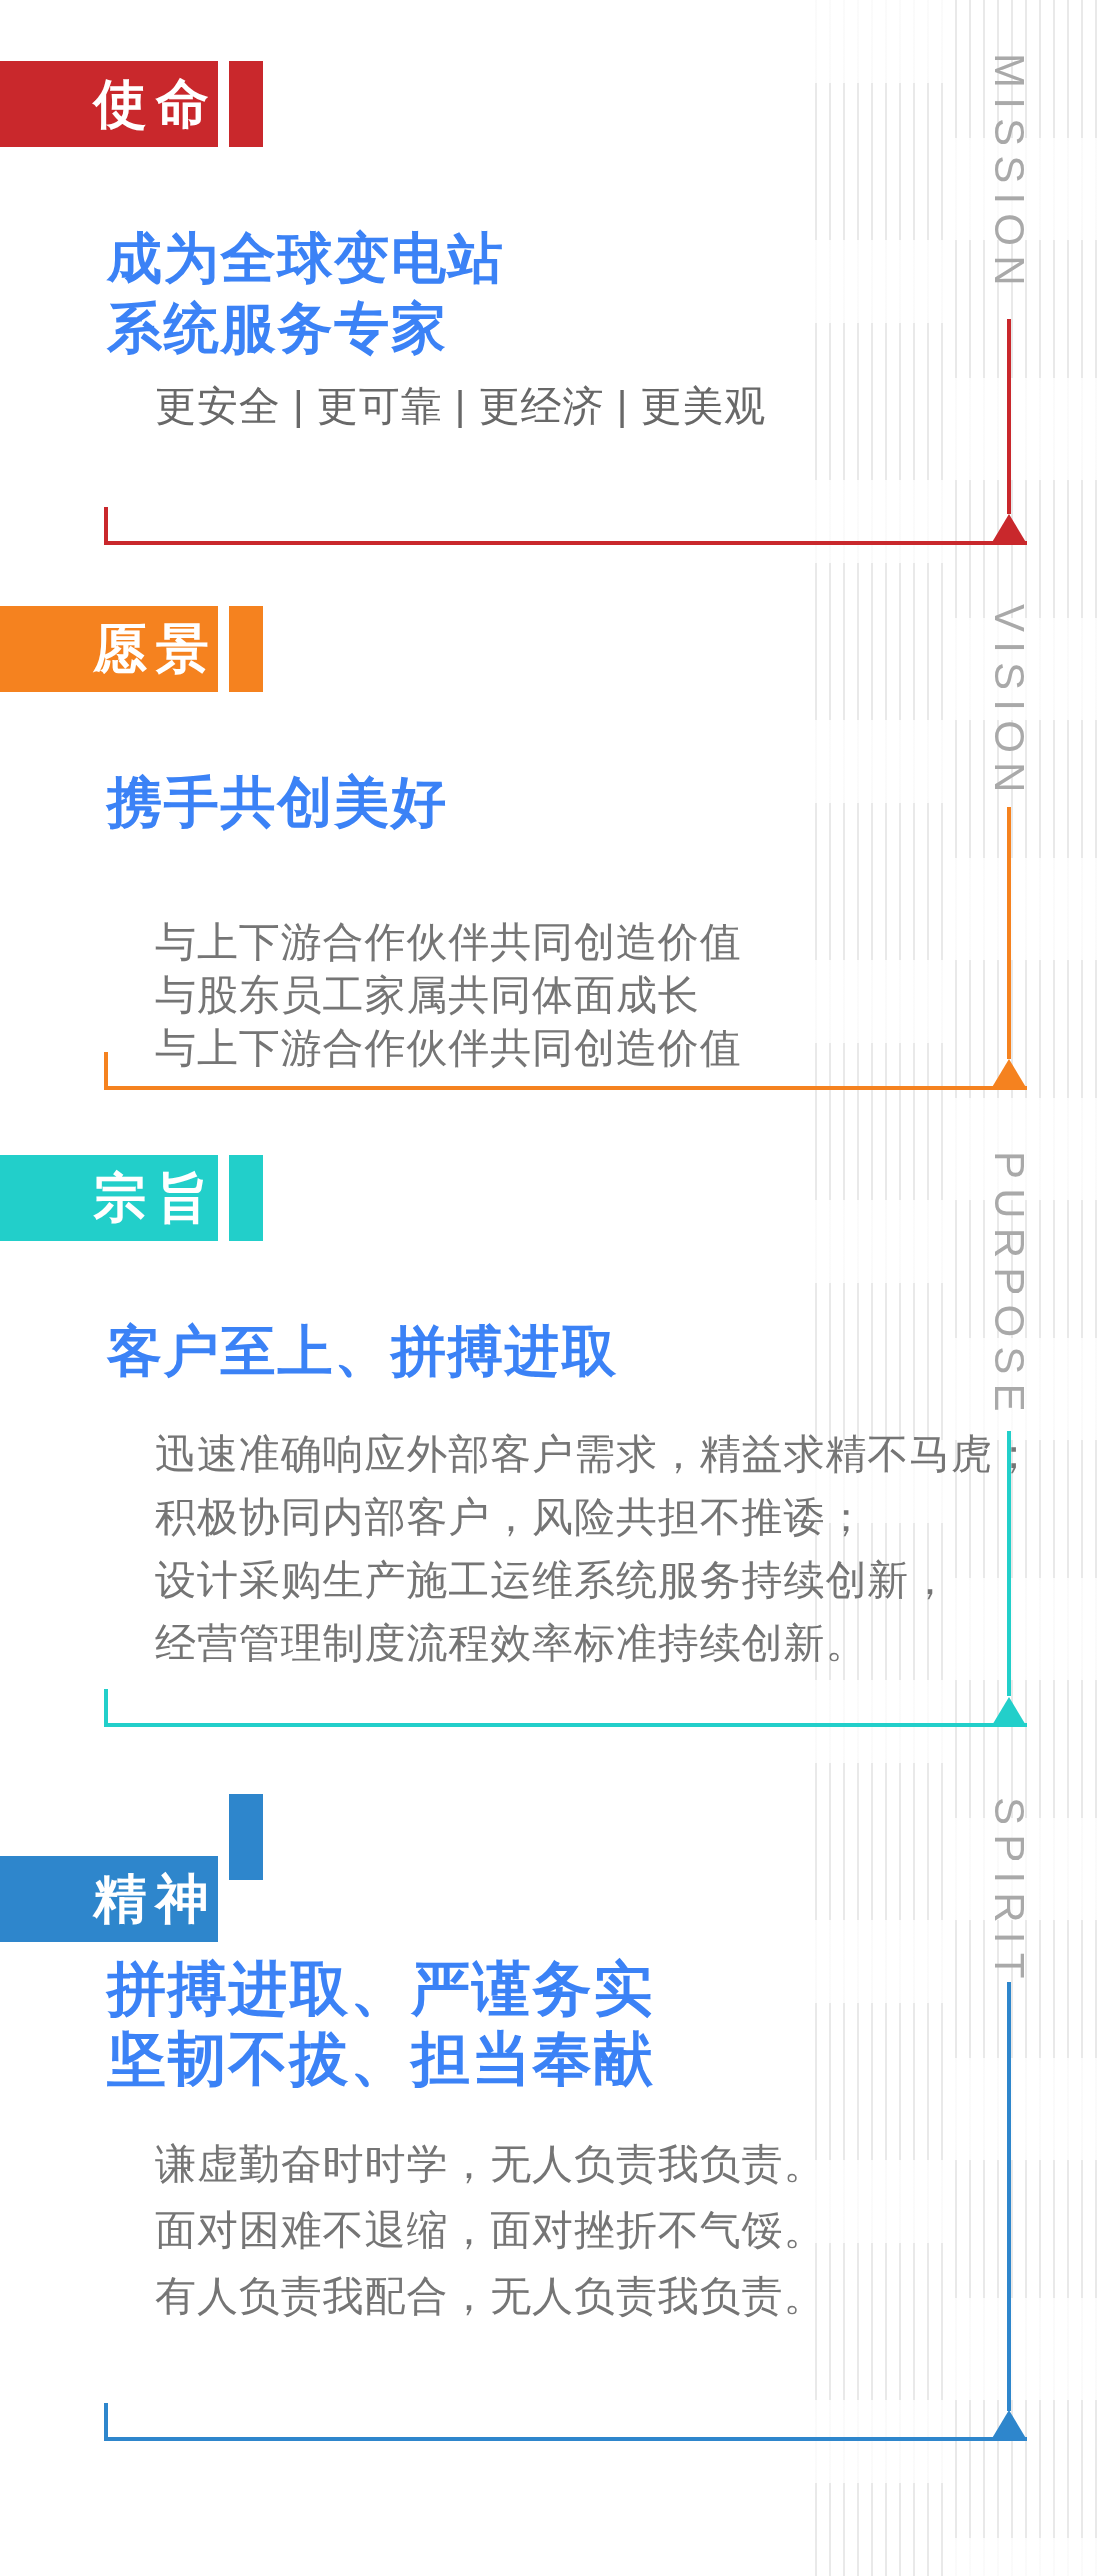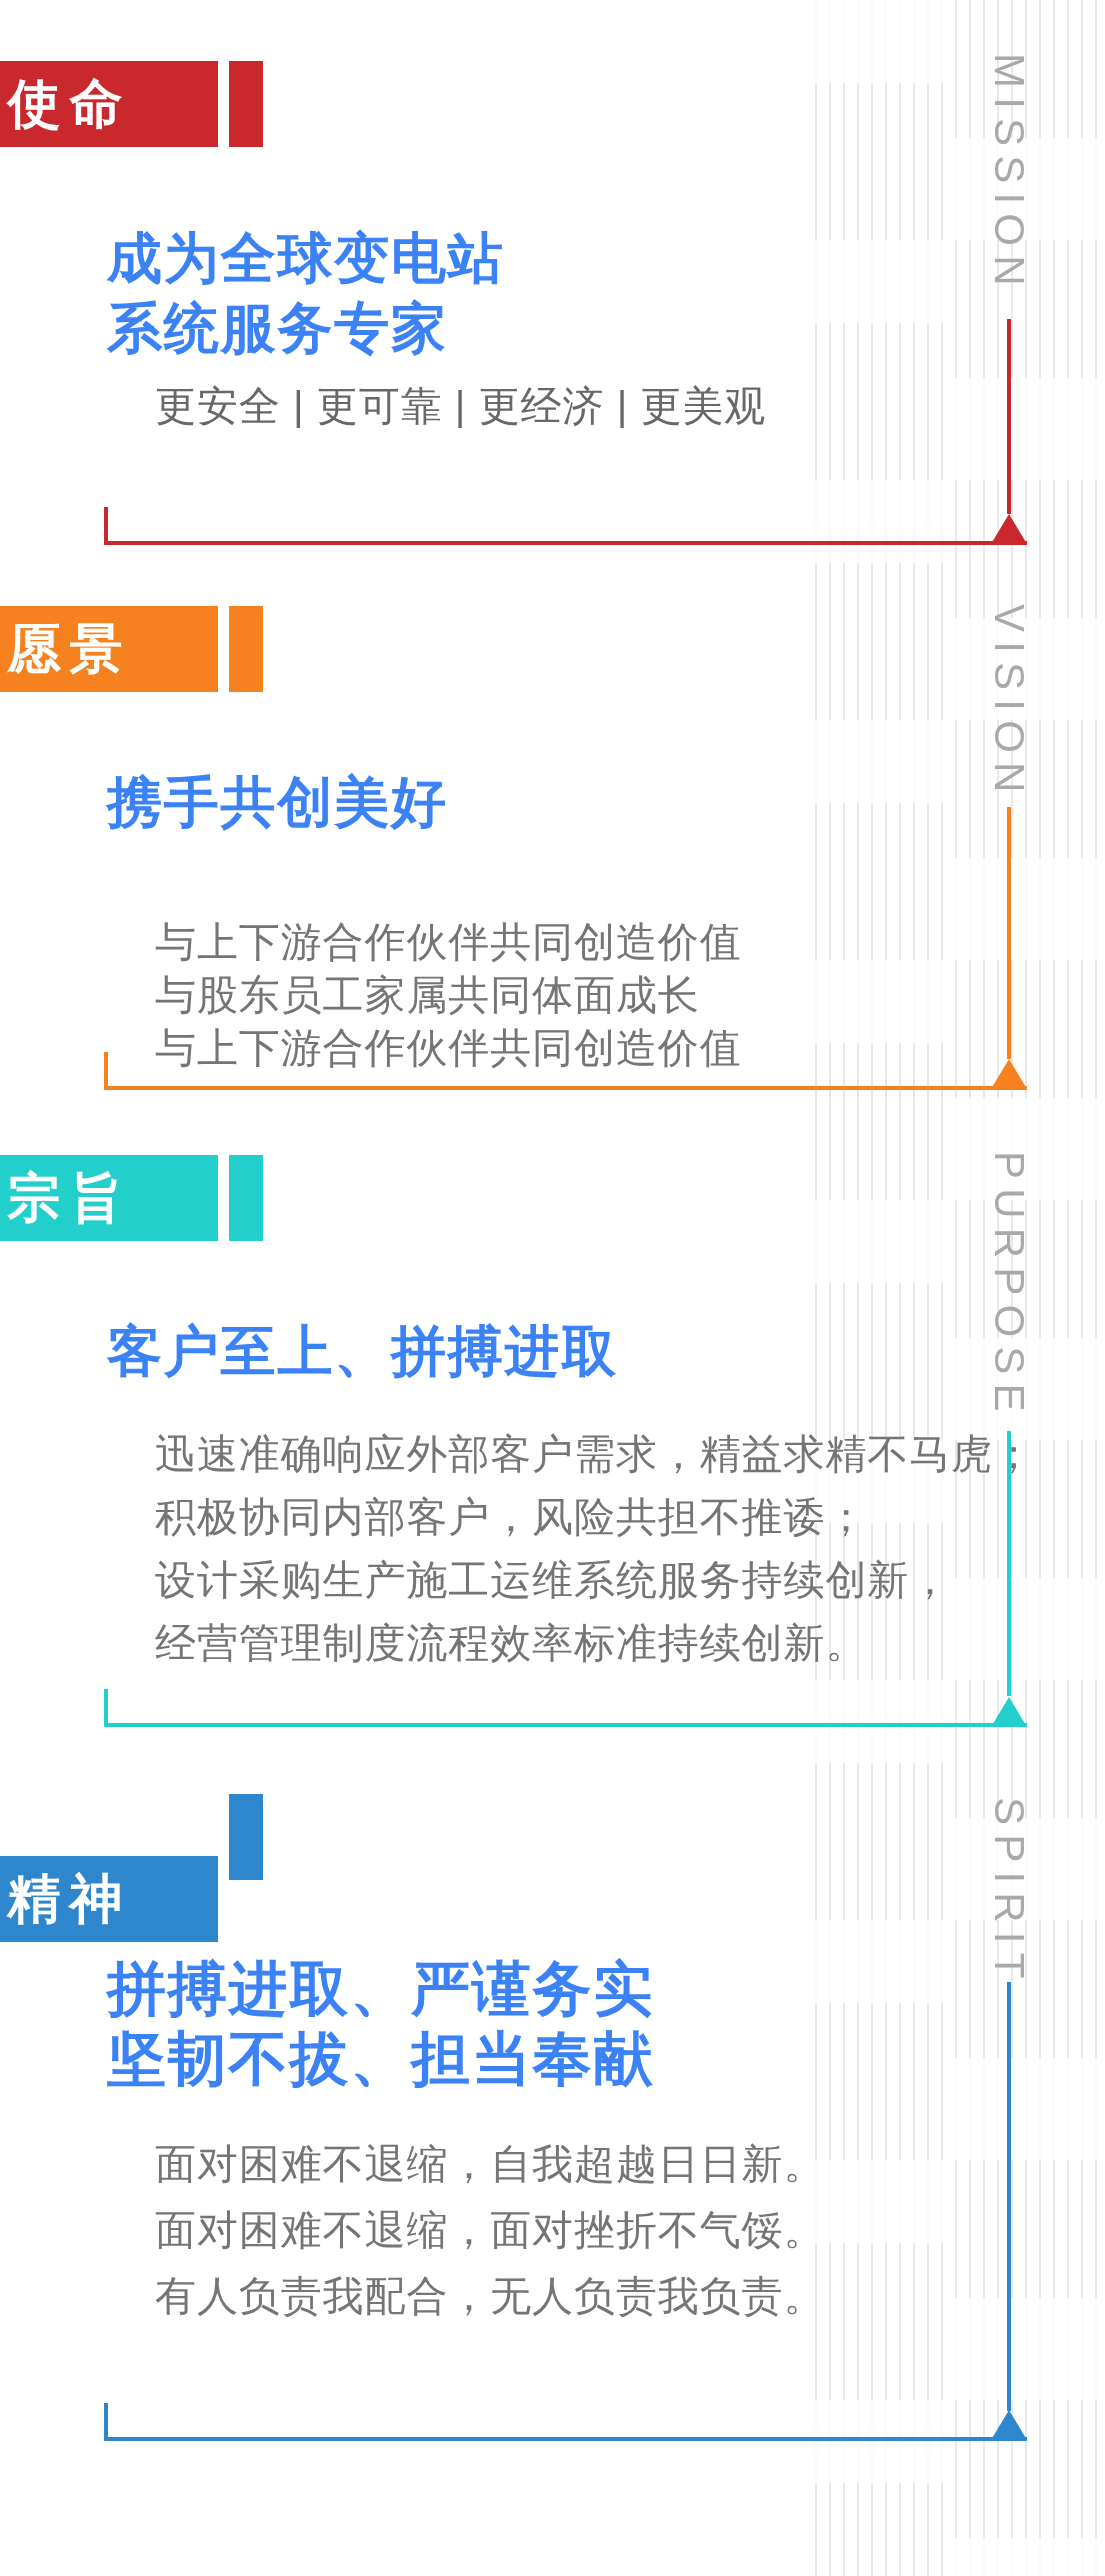--- a/index.html
+++ b/index.html
@@ -17,21 +17,21 @@
     background:repeating-linear-gradient(180deg,rgba(255,255,255,.8) 0 83px,rgba(255,255,255,0) 83px 240px);
   }
   .stripes-fade-b{
     position:absolute;left:951px;top:0;width:155px;height:2576px;
     background:repeating-linear-gradient(180deg,rgba(255,255,255,0) 0 138px,rgba(255,255,255,.8) 138px 240px);
   }
   
   .badge{
     position:absolute;left:0;width:218px;height:86px;background:var(--accent);
     color:#fff;font-family:"Liberation Serif","DejaVu Serif",serif;font-weight:700;
-    font-size:53px;line-height:86px;text-align:left;letter-spacing:9.2px;padding-left:7.4px;
+    font-size:53px;line-height:86px;text-align:right;letter-spacing:9.2px;padding-left:7.4px;
     box-sizing:border-box;white-space:nowrap;
   }
   .badge-bar{
     position:absolute;left:229px;width:34px;height:86px;background:var(--accent);
   }
   .side-word{
     position:absolute;left:985px;width:48px;
     writing-mode:vertical-rl;text-orientation:mixed;
     font-size:42px;letter-spacing:9.2px;color:#a9a9a9;font-weight:400;white-space:nowrap;
   }
@@ -146,21 +146,21 @@
   <div class="sec s4" style="--accent: #2E86CC;">
     <div class="side-word">SPIRIT</div>
     <div class="rvline"></div>
     <div class="badge">精神</div>
     <div class="badge-bar"></div>
     <div class="title">
       <div>拼搏进取、严谨务实</div>
       <div>坚韧不拔、担当奉献</div>
     </div>
     <div class="body-block">
-      <div>面对困难不退缩，自我超越日日新。</div>
+      <div>谦虚勤奋时时学，无人负责我负责。</div>
       <div>面对困难不退缩，面对挫折不气馁。</div>
       <div>有人负责我配合，无人负责我负责。</div>
     </div>
     <div class="stub"></div>
     <div class="hline"></div>
     <div class="tri"></div>
   </div>
 
 </div>
 

